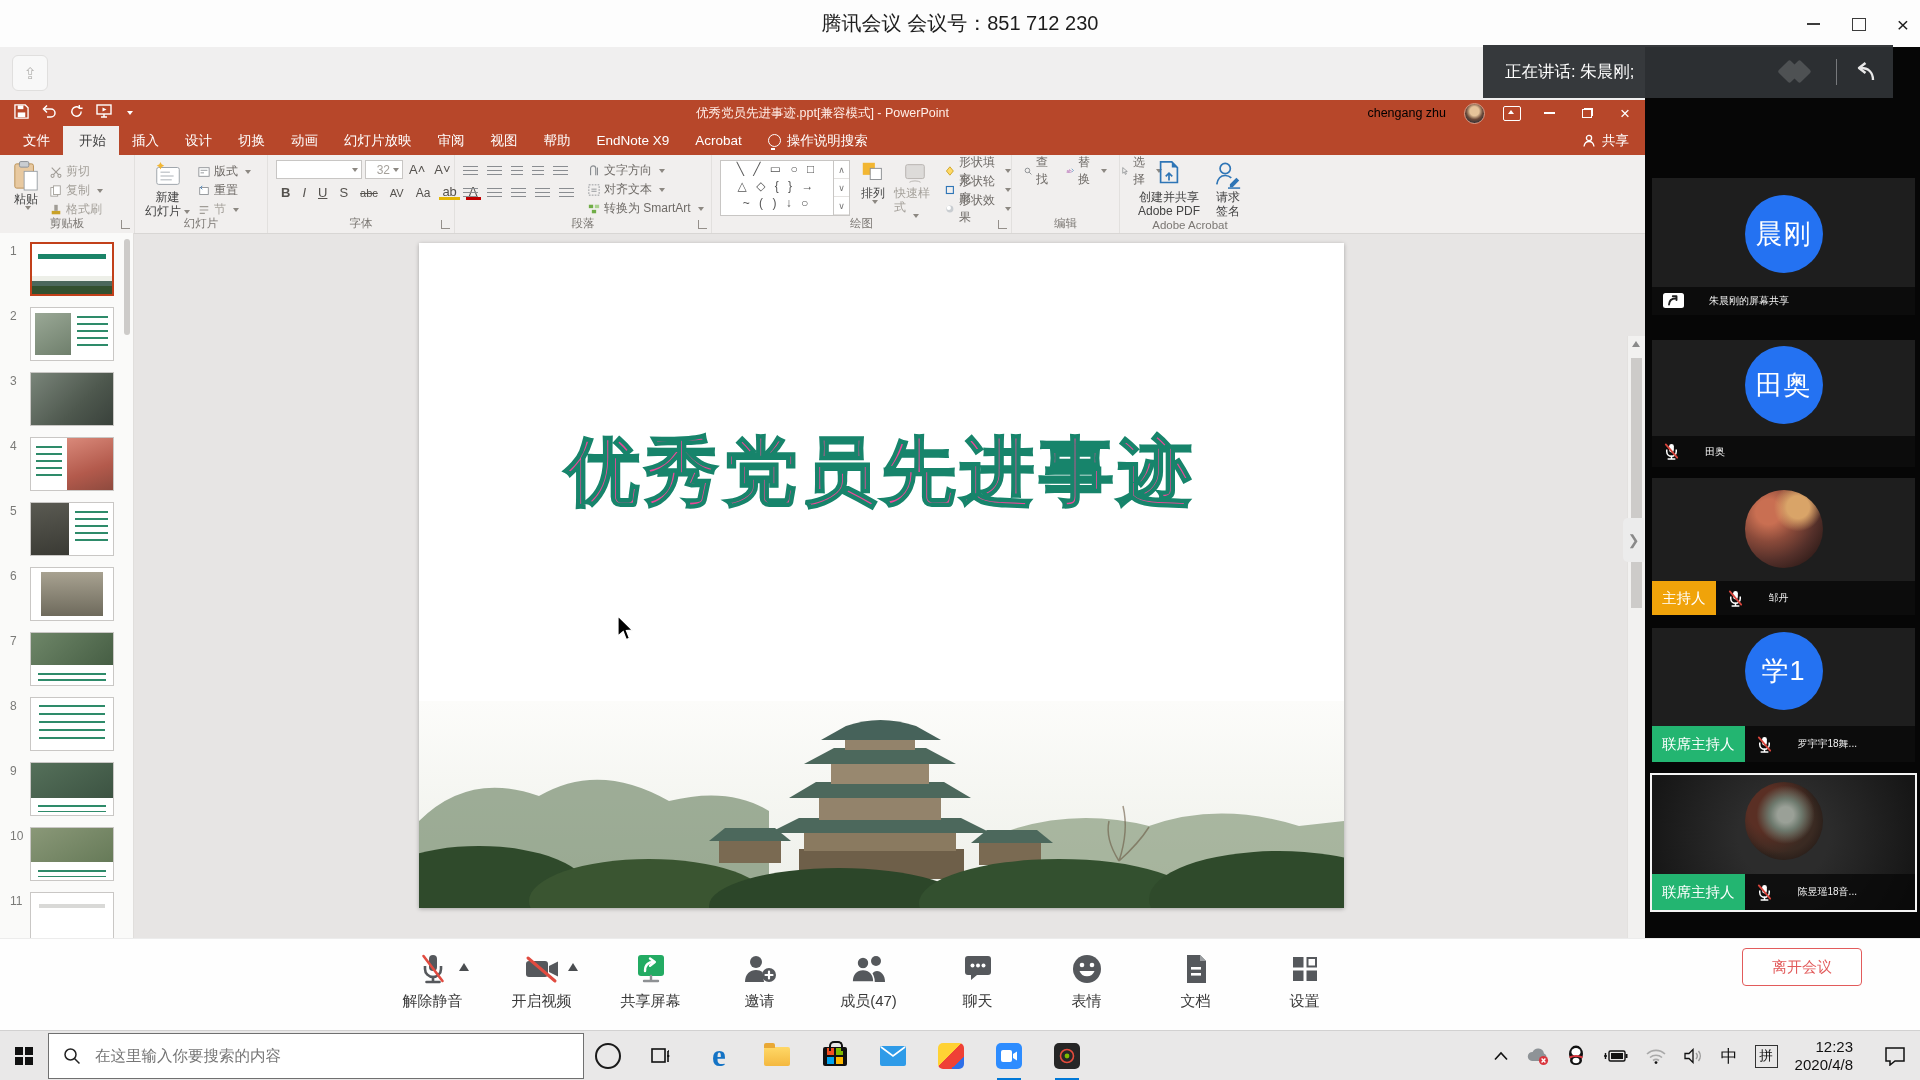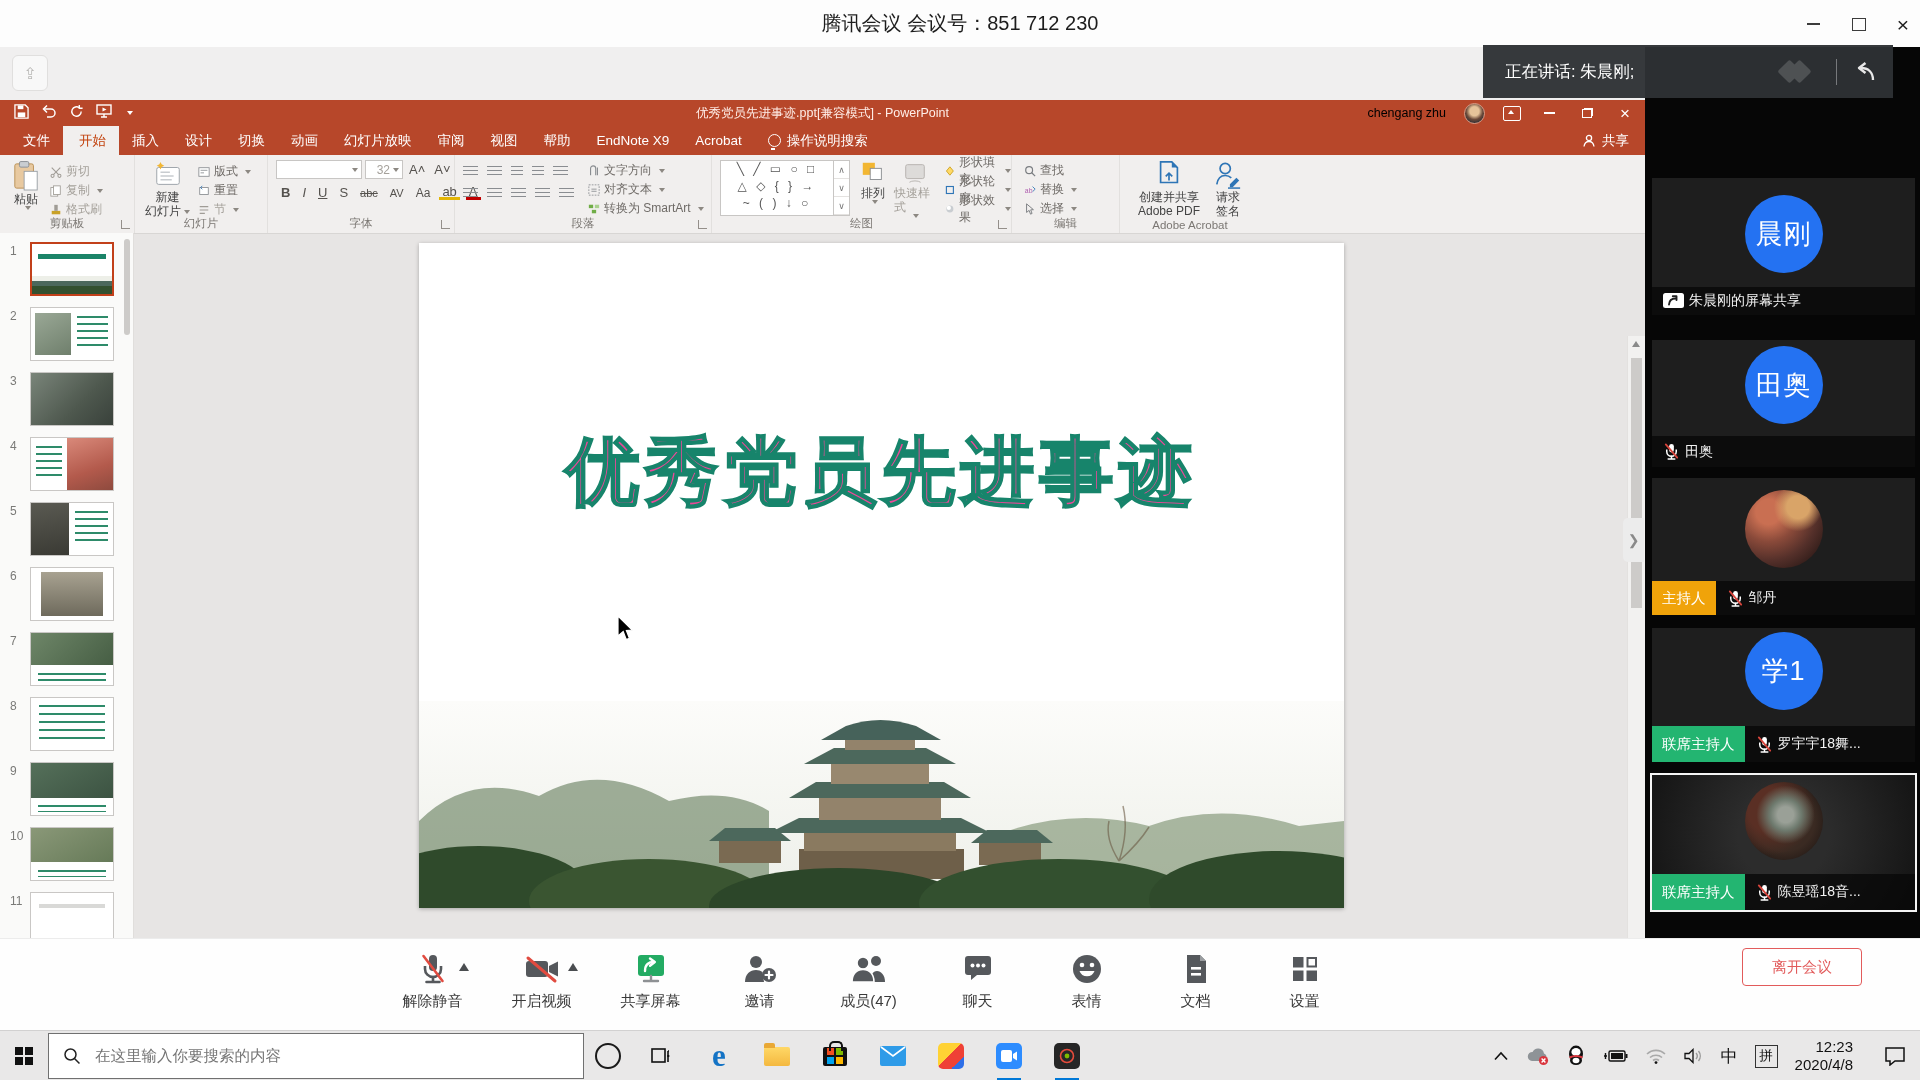--- a/index.html
+++ b/index.html
@@ -37,21 +37,21 @@
   .pwc-restore{position:relative;width:11px;height:10px;}
   .pwc-restore i{position:absolute;display:block;border:1.3px solid #fff;width:8px;height:7px;}
   .pwc-restore i:first-child{right:0;top:0;border-bottom:none;border-left:none;}
   .pwc-restore i:last-child{left:0;bottom:0;background:#b7472a;}
   .pwc .wc-x{color:#fff;font-size:17px;}
   #ribbon-opts{width:16px;height:13px;border:1.2px solid #fff;border-radius:2px;position:relative;}
   #ribbon-opts::after{content:"";position:absolute;left:4px;top:3px;border-left:3.5px solid transparent;border-right:3.5px solid transparent;border-bottom:4px solid #fff;}
   
   #ppt-tabs{left:0;top:26px;width:1645px;height:29px;background:#b7472a;display:flex;align-items:flex-end;}
   .ppt-tab{height:29px;line-height:29px;padding:0 13px;font-size:13.5px;color:#fff;white-space:nowrap;}
-  .ppt-tab.active{background:#f1efee;color:#c2410c;padding-left:16px;}
+  .ppt-tab.active{background:#f1efee;color:#404040;padding-left:16px;}
   #tab-search{display:flex;align-items:center;gap:6px;color:#fff;font-size:13.5px;padding:0 13px;height:29px;}
   #bulb{width:11px;height:11px;border:1.4px solid #fff;border-radius:50%;position:relative;}
   #bulb::after{content:"";position:absolute;left:2.5px;bottom:-3.5px;width:4px;height:2px;background:#fff;}
   #share-btn{position:absolute;right:16px;top:0;height:29px;display:flex;align-items:center;gap:6px;color:#fff;font-size:13.5px;}
   
   #ribbon{left:0;top:55px;width:1645px;height:78px;background:#f1efee;border-bottom:1px solid #d8d6d4;display:flex;}
   .rgroup{position:relative;height:78px;border-right:1px solid #e2e0de;box-sizing:border-box;padding-top:5px;}
   .rg-label{position:absolute;bottom:2px;left:0;width:100%;text-align:center;font-size:11.5px;color:#7b7773;}
   .dlg{position:absolute;right:4px;bottom:4px;width:8px;height:8px;border-left:1px solid #948f8a;border-bottom:1px solid #948f8a;}
   .bigbtn{display:flex;flex-direction:column;align-items:center;font-size:12px;color:#444;line-height:14px;}
@@ -115,21 +115,21 @@
   .av-photo{position:absolute;left:50%;transform:translateX(-50%);width:78px;height:78px;border-radius:50%;}
   .photo-warm{background:radial-gradient(circle at 68% 22%,#d9a468 0 14%,transparent 30%),
     radial-gradient(circle at 30% 28%,#c96f52 0 16%,#8a4a3a 38%,#55302a 62%,#2e1b18 85%);}
   .photo-dark{background:radial-gradient(circle at 52% 42%,#9aa097 0 13%,#6e7a6e 26%,transparent 48%),
     radial-gradient(circle at 32% 36%,#5a2f24 0 30%,transparent 62%),
     radial-gradient(circle at 50% 50%,#3a2a22 0 55%,#181210 95%);}
   .tile-bar{position:absolute;left:0;bottom:0;width:100%;background:rgba(8,8,8,.78);display:flex;align-items:center;color:#f2f2f2;}
   .badge{height:100%;display:flex;align-items:center;padding:0 10px;font-size:14.5px;color:#fff;white-space:nowrap;}
   .badge.host{background:#f0a30a;}
   .badge.cohost{background:#23b571;}
-  .tile-name{font-size:14px;white-space:nowrap;overflow:hidden;text-overflow:ellipsis;margin-left:4px;}
+  .tile-name{font-size:10px;white-space:nowrap;overflow:hidden;text-overflow:ellipsis;margin-left:24px;}
   .tile-bar .icon-wrap{display:flex;margin-left:10px;flex:none;}
   
   #m-toolbar{left:0;top:938px;width:1920px;height:92px;background:#fefefe;border-top:1px solid #ececec;z-index:50;}
   #mt-buttons{position:absolute;left:384px;top:8px;display:flex;gap:12px;}
   .mt-btn{width:97px;display:flex;flex-direction:column;align-items:center;position:relative;}
   .mt-icon{height:40px;display:flex;align-items:flex-end;justify-content:center;}
   .mt-label{font-size:15px;color:#3a3a3a;margin-top:5px;white-space:nowrap;}
   .mt-up{position:absolute;right:12px;top:16px;width:0;height:0;border-left:5.5px solid transparent;border-right:5.5px solid transparent;border-bottom:8px solid #4a4d50;}
   #leave-btn{position:absolute;right:58px;top:9px;width:118px;height:36px;border:1px solid #e25b5b;border-radius:4px;
     color:#e25b5b;font-size:15px;display:flex;align-items:center;justify-content:center;background:#fff;}
@@ -455,21 +455,21 @@
               <span>形状效果</span>
               <span class="caret"></span>
             </div>
         </div>
       </div>
       <div class="rg-label">绘图</div>
       <span class="dlg"></span>
     </div>
 
     <div class="rgroup" style="width:108px;">
-      <div style="margin-left:12px;display:flex;flex-direction:column;gap:2px;padding-top:2px;">
+      <div style="margin-left:12px;display:flex;flex-direction:row;gap:14px;padding-top:2px;">
         <div class="smallrow">
             <svg width="12" height="12" viewBox="0 0 14 14">
               <circle cx="6" cy="6" r="4" fill="none" stroke="#7a7d81" stroke-width="1.4"></circle>
               <path d="M9 9l4 4" stroke="#7a7d81" stroke-width="1.4"></path>
             </svg>
             <span>查找</span>
           </div>
         <div class="smallrow">
             <svg width="12" height="12" viewBox="0 0 14 14">
               <text x="1" y="10" font-size="8" fill="#b05fb0">ab</text>

